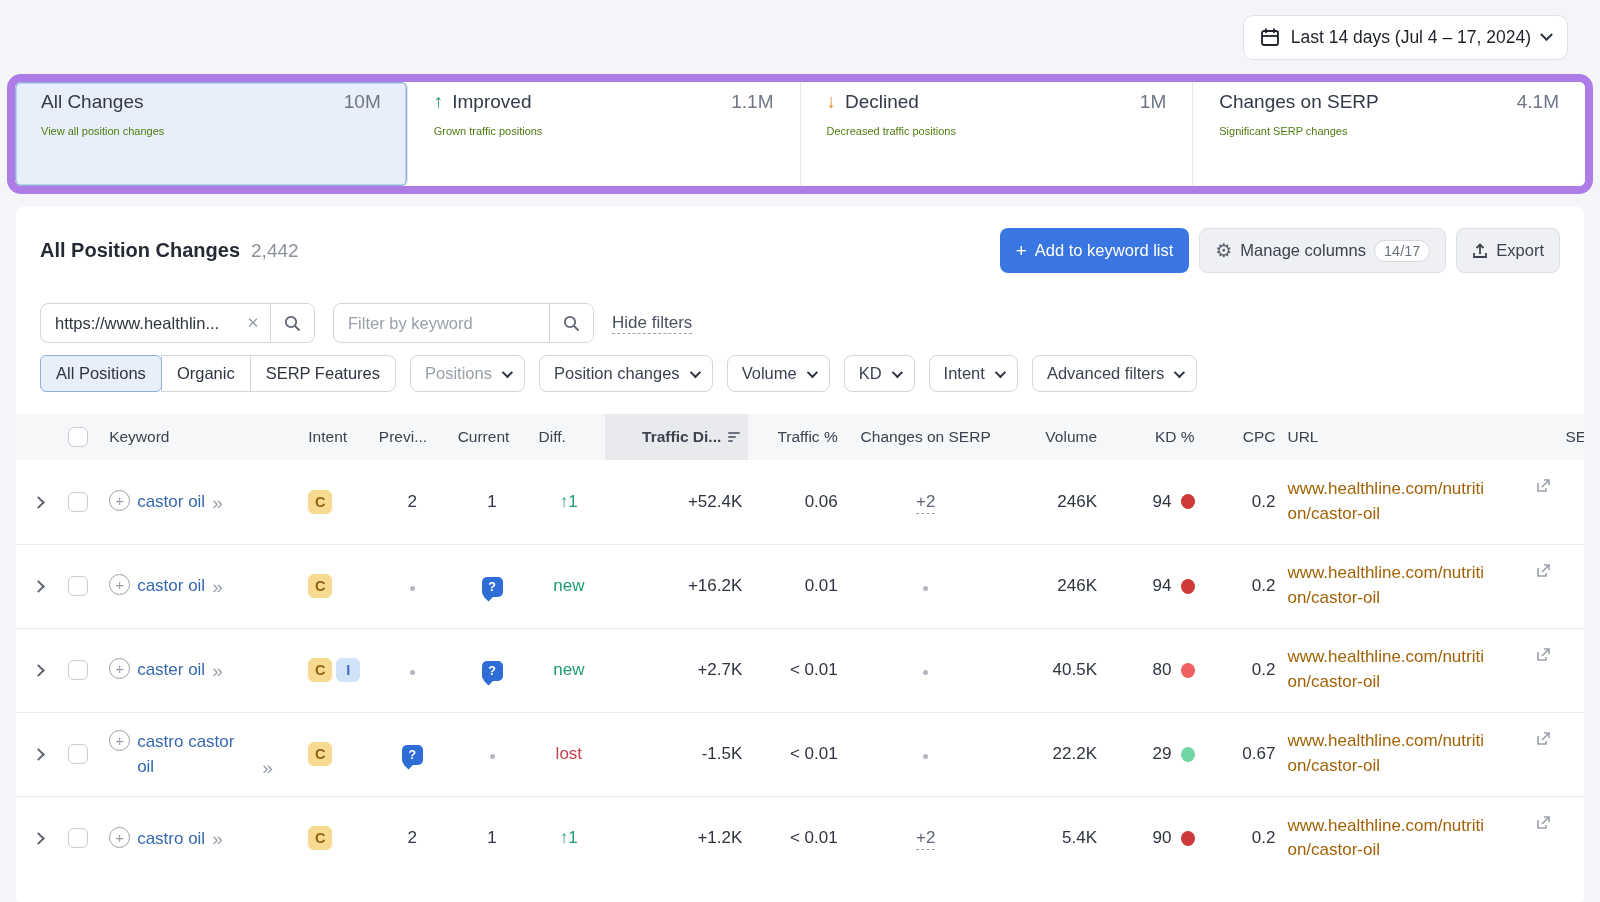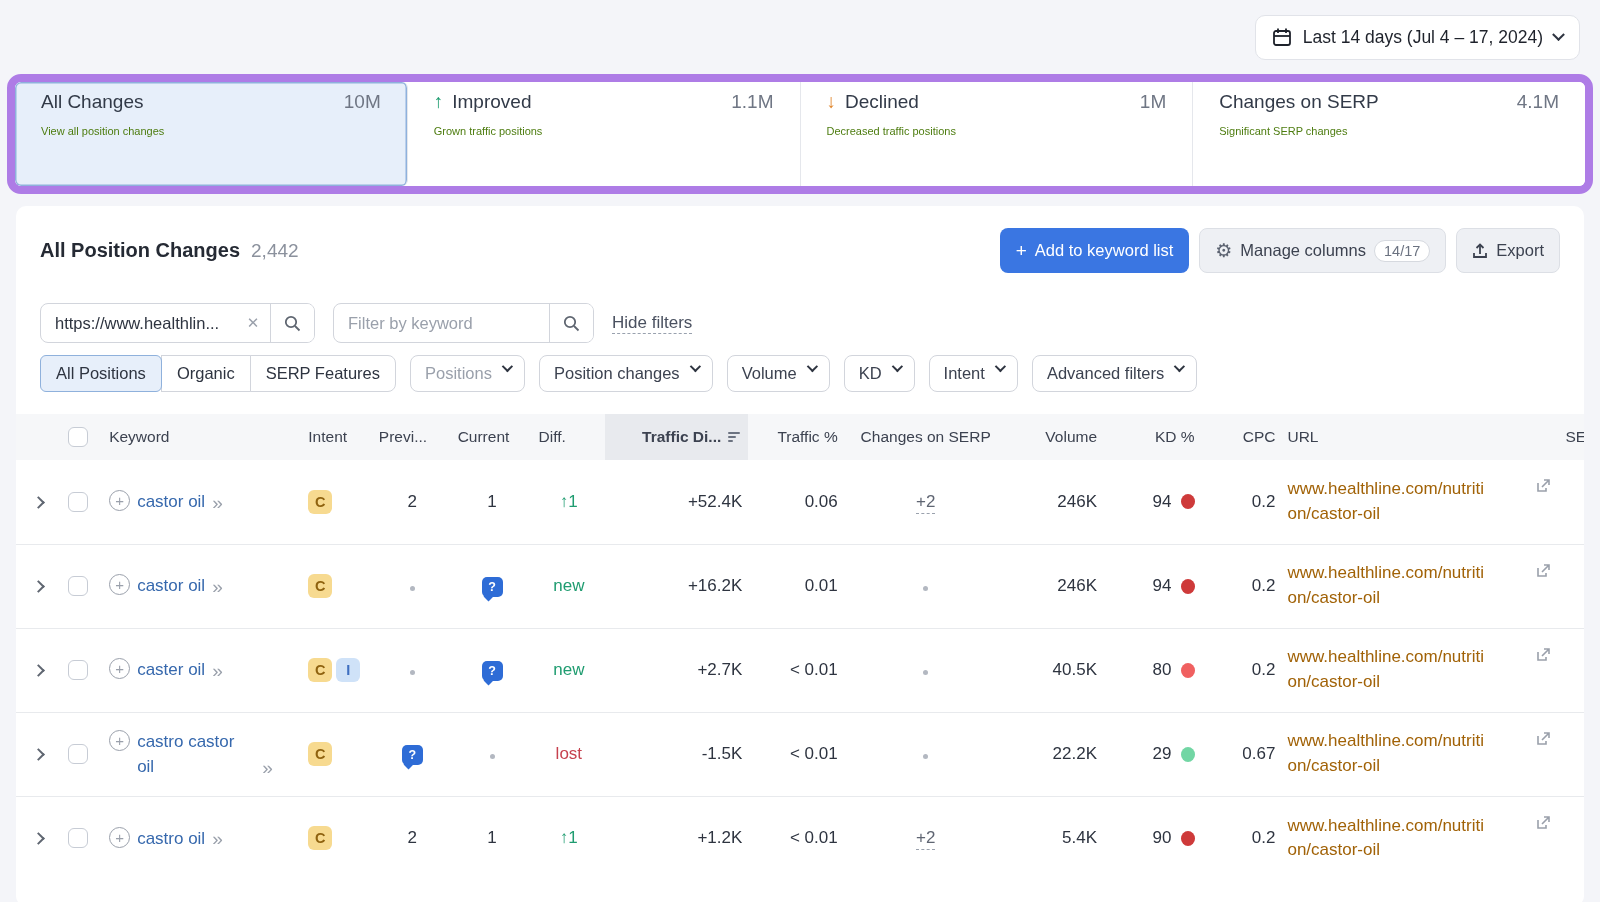--- a/index.html
+++ b/index.html
@@ -4,21 +4,21 @@
 <style>
   * { box-sizing: border-box; margin: 0; padding: 0; }
   html,body { width:1600px; height:902px; overflow:hidden; }
   body {
     font-family: "Liberation Sans", "DejaVu Sans", sans-serif;
     background:#f4f5f9;
     color:#2e3440;
   }
 
   
-  .topbar { height:74px; display:flex; align-items:center; justify-content:flex-end; padding-right:20px; }
+  .topbar { height:74px; display:flex; align-items:center; justify-content:flex-end; padding-right:32px; }
   .date-btn {
     display:flex; align-items:center; gap:11px; background:#fff;
     border:1px solid #e1e3e9; border-radius:10px; padding:11px 16px;
     font-size:17.5px; color:#1e222b; cursor:pointer;
   }
   .cal-ic { width:20px; height:20px; }
   .chev { width:9px; height:9px; border-right:2px solid #2e3440; border-bottom:2px solid #2e3440;
           transform:rotate(45deg) translate(-2px,-2px); display:inline-block; }
 
   
@@ -85,21 +85,21 @@
   .seg-row { margin-top:12px; display:flex; align-items:center; gap:14px; }
   .segmented { display:flex; }
   .seg {
     border:1px solid #d2d5dc; background:#fff; padding:8px 15px; font-size:16.5px;
     color:#2e3440; cursor:pointer; margin-left:-1px;
   }
   .seg:first-child { border-radius:8px 0 0 8px; margin-left:0; }
   .seg:last-child { border-radius:0 8px 8px 0; }
   .seg.selected { background:#e7effa; border-color:#8fb1dc; position:relative; z-index:1; border-radius:6px; }
   .drop {
-    display:flex; gap:10px; border:1px solid #d2d5dc; background:#fff;
+    display:flex; align-items:center; gap:10px; border:1px solid #d2d5dc; background:#fff;
     border-radius:8px; padding:8px 14px; font-size:16.5px; color:#3c4250; cursor:pointer;
   }
   .drop.muted { color:#9aa0ab; }
   .drop .chev-sm { width:8px; height:8px; border-right:2px solid #2e3440; border-bottom:2px solid #2e3440;
                    transform:rotate(45deg) translateY(-2px); }
   .drop.muted .chev-sm { border-color:#2e3440; }
 
   
   .table-wrap { margin:22px -24px 0; }
   table { border-collapse:collapse; table-layout:fixed; width:1585px; }

